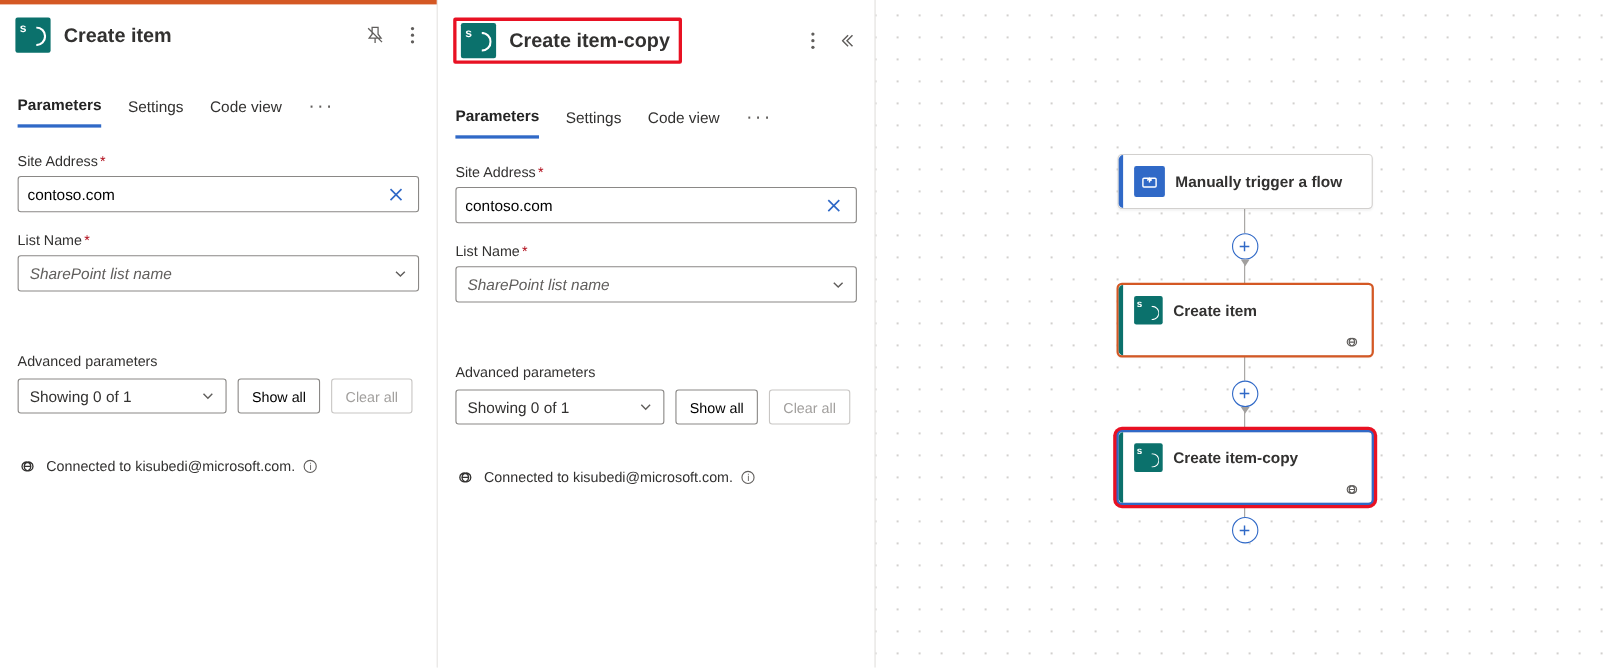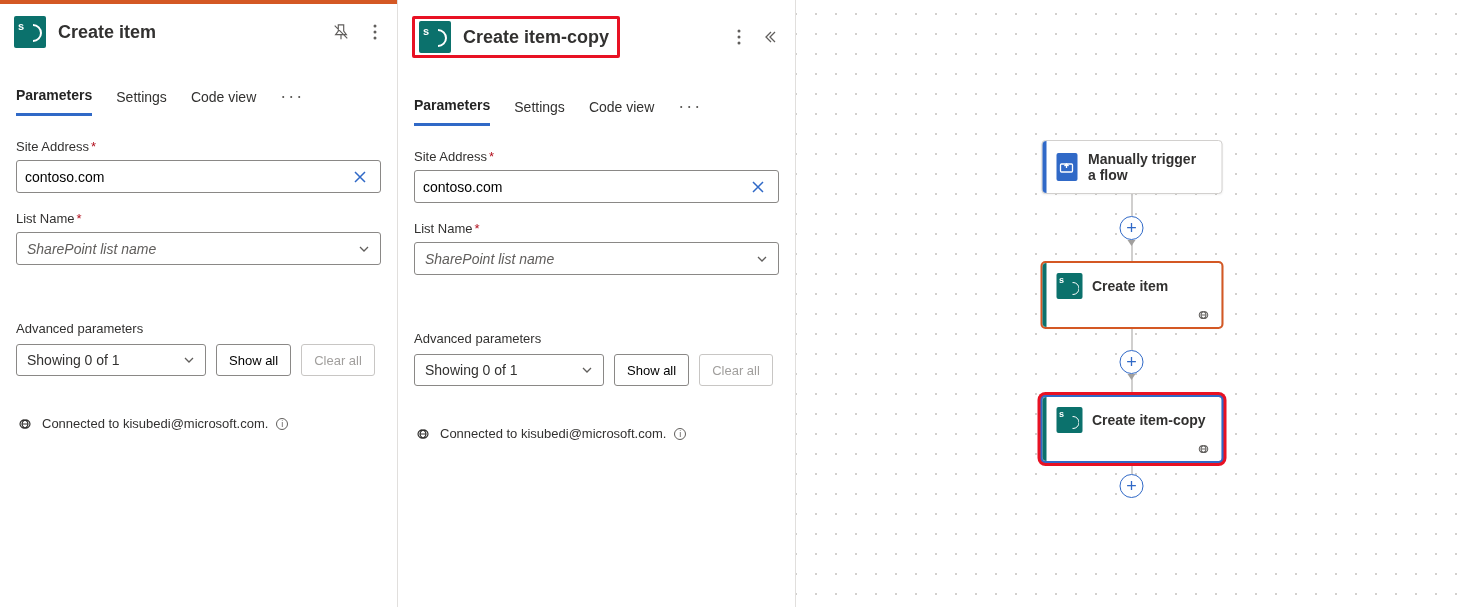--- a/index.html
+++ b/index.html
@@ -32,21 +32,21 @@
   .adv-controls { display:flex; gap:10px; align-items:center;}
   .adv-select { display:flex; align-items:center; border:1px solid #8a8886; border-radius:3px; height:32px; padding:0 10px; width:190px; justify-content:space-between; cursor:pointer;}
   .btn { height:32px; padding:0 12px; border:1px solid #8a8886; background:#fff; border-radius:3px; cursor:pointer; font-size:13px;}
   .btn.disabled { color:#a19f9d; border-color:#c8c6c4; cursor:default;}
   .connected-row { padding: 40px 16px 0 16px; display:flex; align-items:center; gap:8px; color:#323130; font-size:13px;}
   .info-icon { border:1px solid #605e5c; width:12px; height:12px; border-radius:50%; display:inline-flex; align-items:center; justify-content:center; font-size:9px; color:#605e5c;}
   .red-box { border:3px solid #e81123; border-radius:2px; padding:2px 4px; display:flex; align-items:center; gap:12px;}
   
   .canvas { flex:1; position:relative; background-image: radial-gradient(#d2d0ce 1px, transparent 1px); background-size: 20px 20px; background-position: 10px 4px; }
   .flow { position:absolute; left:50%; transform:translateX(-50%); top:140px; display:flex; flex-direction:column; align-items:center;}
-  .node { width: 181px; background:#fff; border:1px solid #d2d0ce; border-radius:4px; box-shadow:0 1px 2px rgba(0,0,0,0.05); position:relative; padding: 10px 14px 10px 14px; }
+  .node { width: 232px; background:#fff; border:1px solid #d2d0ce; border-radius:4px; box-shadow:0 1px 2px rgba(0,0,0,0.05); position:relative; padding: 10px 14px 10px 14px; }
   .node .node-hdr { display:flex; align-items:center; gap:10px; font-size:14px; font-weight:600;}
   .node-icon { width:28px; height:28px; border-radius:2px; display:flex; align-items:center; justify-content:center;}
   .trigger-bar { position:absolute; left:0; top:0; bottom:0; width:4px; background:#3069c7; border-radius:4px 0 0 4px;}
   .create-bar { position:absolute; left:0; top:0; bottom:0; width:4px; background:#0b716c; border-radius:4px 0 0 4px;}
   .node.orange-outline { outline:2px solid #d45824; outline-offset:-1px;}
   .node.blue-outline { outline:2px solid #3069c7; outline-offset:-1px;}
   .node.red-wrap { box-shadow: 0 0 0 4px #e81123; }
   .node .link-bottom { position:absolute; right:10px; bottom:6px;}
   .plus-circle { width:24px; height:24px; border:1px solid #3069c7; border-radius:50%; display:flex; align-items:center; justify-content:center; color:#3069c7; background:#fff; cursor:pointer; font-size:18px;}
   .plus-circle-outer { display:flex; flex-direction:column; align-items:center;}

